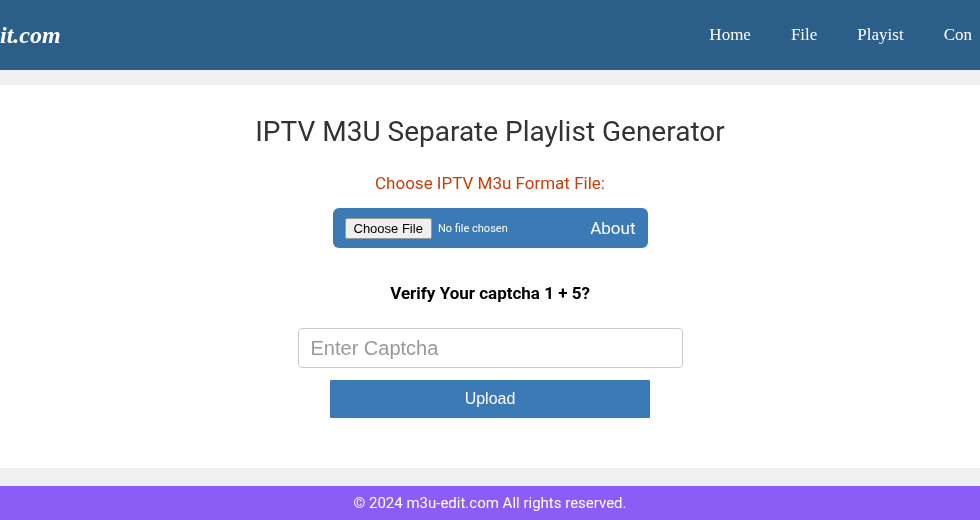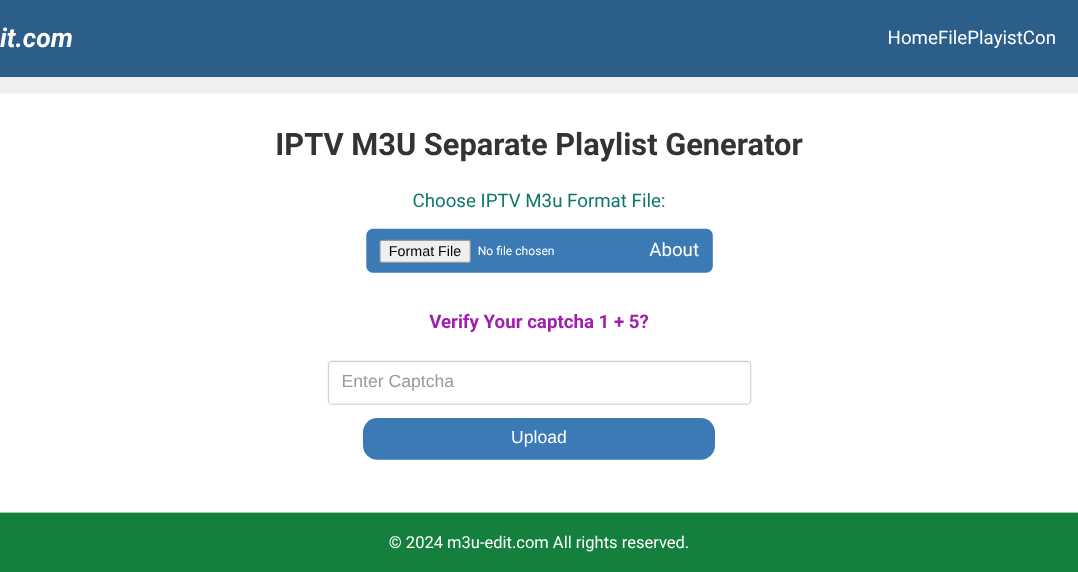--- a/index.html
+++ b/index.html
@@ -17,59 +17,61 @@
       position: relative;
     }
     
     .header {
       background: #2c5e8a;
       height: 70px;
       display: flex;
       align-items: center;
       justify-content: space-between;
       padding: 0 0 0 0;
+      font-family: Liberation Serif, serif;
     }
     
     .logo {
       color: white;
       font-size: 24px;
       font-weight: bold;
       font-style: italic;
       padding-left: 0;
     }
     
     .nav {
       display: flex;
-      padding-right: 20px;
+      gap: 40px;
+      padding-right: 8px;
     }
     
     .nav-item {
       color: white;
       font-size: 17px;
       cursor: pointer;
     }
     
     .content-wrapper {
       background: white;
       margin: 15px 0 0 0;
       padding: 30px 0 50px 0;
     }
     
     .main-title {
       text-align: center;
       font-size: 28px;
-      font-weight: bold;
+      font-weight: normal;
       color: #333;
       margin-bottom: 25px;
     }
     
     .subtitle {
       text-align: center;
       font-size: 17px;
-      color: #0f766e;
+      color: #c2410c;
       margin-bottom: 15px;
     }
     
     .file-input-wrapper {
       width: 315px;
       height: 40px;
       margin: 0 auto;
       background: #3b7ab5;
       border-radius: 6px;
       display: flex;
@@ -96,49 +98,49 @@
     .browse-text {
       color: white;
       font-size: 17px;
       margin-left: auto;
     }
     
     .captcha-label {
       text-align: center;
       font-size: 17px;
       font-weight: bold;
-      color: #a21caf;
+      color: #000000;
       margin-top: 35px;
       margin-bottom: 25px;
     }
     
     .captcha-input {
       display: block;
       width: 385px;
       height: 40px;
       margin: 0 auto;
       border: 1px solid #ccc;
       border-radius: 4px;
       padding: 0 12px;
-      font-size: 16px;
+      font-size: 20px;
     }
     
     .captcha-input::placeholder {
       color: #999;
     }
     
     .upload-btn {
       display: block;
       width: 320px;
       height: 38px;
       margin: 12px auto 0;
       background: #3b7ab5;
       color: white;
       border: none;
-      border-radius: 13px;
+      border-radius: 1px;
       font-size: 16px;
       cursor: pointer;
     }
     
     .section-divider {
       height: 20px;
       background: #f0f0f0;
     }
     
     .second-section {
@@ -151,22 +153,22 @@
       font-size: 26px;
       font-weight: bold;
       color: #222;
     }
     
     .footer {
       position: absolute;
       bottom: 0;
       left: 0;
       right: 0;
-      background: #15803d;
-      height: 54px;
+      background: #8b5cf6;
+      height: 34px;
       display: flex;
       align-items: center;
       justify-content: center;
       color: white;
       font-size: 15px;
     }
   </style>
 </head>
 <body>
 
@@ -178,21 +180,21 @@
     <div class="nav-item">Playist</div>
     <div class="nav-item">Con</div>
   </div>
 </div>
 
 <div class="content-wrapper">
   <h1 class="main-title">IPTV M3U Separate Playlist Generator</h1>
   <div class="subtitle">Choose IPTV M3u Format File:</div>
 
   <div class="file-input-wrapper">
-    <button class="choose-file-btn">Format File</button>
+    <button class="choose-file-btn">Choose File</button>
     <span class="no-file-text">No file chosen</span>
     <span class="browse-text">About</span>
   </div>
 
   <div class="captcha-label">Verify Your captcha 1 + 5?</div>
 
   <input type="text" class="captcha-input" placeholder="Enter Captcha" style="">
 
   <button class="upload-btn">Upload</button>
 </div>

